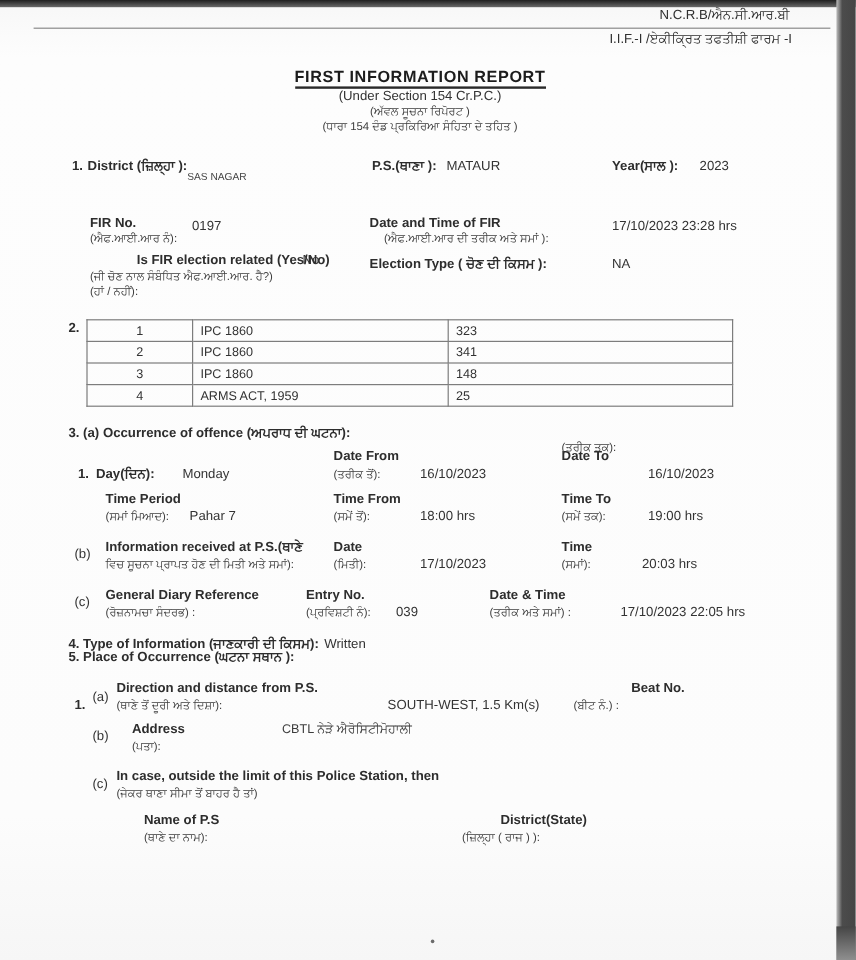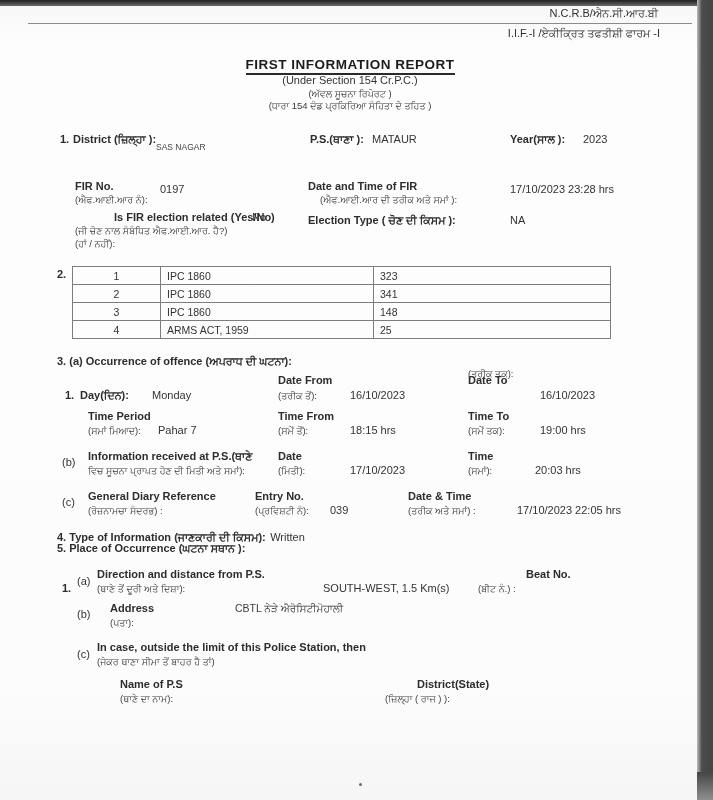--- a/index.html
+++ b/index.html
@@ -130,21 +130,21 @@
   <div class="abs pa" style="left:278px;top:390px;">(ਤਰੀਕ ਤੋਂ):</div>
   <div class="abs val" style="left:350px;top:389px;">16/10/2023</div>
   <div class="abs pa" style="left:468px;top:368px;">(ਤਰੀਕ ਤਕ):</div>
   <div class="abs val" style="left:540px;top:389px;">16/10/2023</div>
 
   <div class="abs lbl" style="left:88px;top:410px;">Time Period</div>
   <div class="abs pa" style="left:88px;top:425px;">(ਸਮਾਂ ਮਿਆਦ):</div>
   <div class="abs val" style="left:158px;top:424px;">Pahar 7</div>
   <div class="abs lbl" style="left:278px;top:410px;">Time From</div>
   <div class="abs pa" style="left:278px;top:425px;">(ਸਮੇਂ ਤੋਂ):</div>
-  <div class="abs val" style="left:350px;top:424px;">18:15  hrs</div>
+  <div class="abs val" style="left:350px;top:424px;">18:00  hrs</div>
   <div class="abs lbl" style="left:468px;top:410px;">Time To</div>
   <div class="abs pa" style="left:468px;top:425px;">(ਸਮੇਂ ਤਕ):</div>
   <div class="abs val" style="left:540px;top:424px;">19:00  hrs</div>
 
   <div class="abs val" style="left:62px;top:456px;">(b)</div>
   <div class="abs lbl" style="left:88px;top:450px;">Information received at P.S.(ਥਾਣੇ</div>
   <div class="abs pa" style="left:88px;top:465px;">ਵਿਚ ਸੂਚਨਾ ਪ੍ਰਾਪਤ ਹੋਣ ਦੀ ਮਿਤੀ ਅਤੇ ਸਮਾਂ):</div>
   <div class="abs lbl" style="left:278px;top:450px;text-align:right;">Date</div>
   <div class="abs pa" style="left:278px;top:465px;">(ਮਿਤੀ):</div>
   <div class="abs val" style="left:350px;top:464px;">17/10/2023</div>

